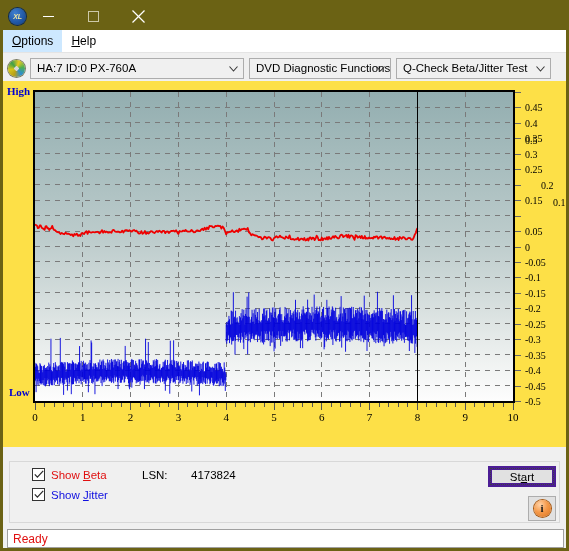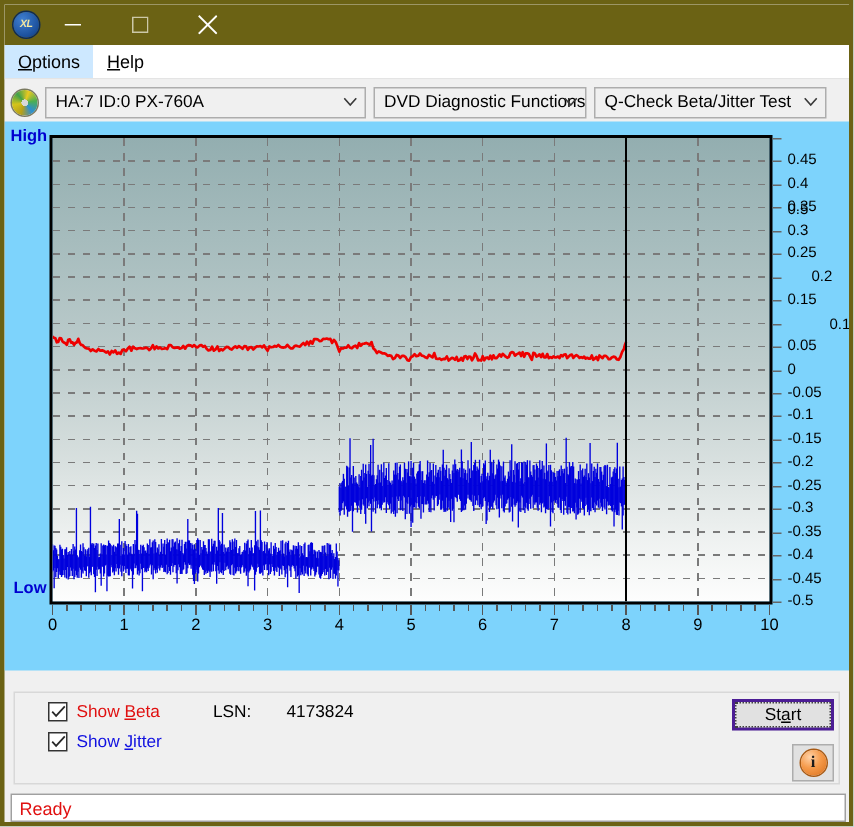--- a/index.html
+++ b/index.html
@@ -134,21 +134,22 @@
     transform: translateY(-50%);
   }
   #combo-drive { width: 214px; }
   #combo-function { width: 142px; }
   #combo-test { width: 155px; }
 
   
   .chart-panel {
     position: relative;
     height: 366px;
-    background: #7dd3fc;
+    background: #fde047;
+    font-family: Liberation Serif, serif;
   }
   .axis-side-label {
     position: absolute;
     font-size: 11px;
     color: #0000d0;
     font-weight: bold;
   }
   #label-high { left: 4px; top: 4px; }
   #label-low  { left: 6px; top: 305px; }
 
@@ -269,21 +270,21 @@
     display: flex;
     align-items: center;
     justify-content: center;
   }
   .btn u { text-decoration: underline; }
   #btn-start {
     left: 478px;
     top: 4px;
     width: 68px;
     height: 21px;
-    border: 2px solid #4c1d95;
+    border: 4px solid #4c1d95;
     outline: 1px dotted #404040;
     outline-offset: -3px;
   }
   #btn-prefs {
     left: 430px;
     top: 36px;
     width: 80px;
     height: 21px;
   }
   #btn-info {
@@ -1211,21 +1212,21 @@
         <div class="y-tick-label" style="top: 48.35px;">0.35</div>
         <div class="y-tick-mark" style="top: 63.8px;"></div>
         <div class="y-tick-label" style="top: 63.8px;">0.3</div>
         <div class="y-tick-mark" style="top: 79.25px;"></div>
         <div class="y-tick-label" style="top: 79.25px;">0.25</div>
         <div class="y-tick-mark" style="top: 94.7px;"></div>
         <div class="y-tick-label" style="top: 94.7px; padding-left: 16px;">0.2</div>
         <div class="y-tick-mark" style="top: 110.15px;"></div>
         <div class="y-tick-label" style="top: 110.15px;">0.15</div>
         <div class="y-tick-mark" style="top: 125.6px;"></div>
-        <div class="y-tick-label" style="top: 127px; padding-left: 28px;">0.1</div>
+        <div class="y-tick-label" style="top: 112px; padding-left: 28px;">0.1</div>
         <div class="y-tick-mark" style="top: 141.05px;"></div>
         <div class="y-tick-label" style="top: 141.05px;">0.05</div>
         <div class="y-tick-mark" style="top: 156.5px;"></div>
         <div class="y-tick-label" style="top: 156.5px;">0</div>
         <div class="y-tick-mark" style="top: 171.95px;"></div>
         <div class="y-tick-label" style="top: 171.95px;">-0.05</div>
         <div class="y-tick-mark" style="top: 187.4px;"></div>
         <div class="y-tick-label" style="top: 187.4px;">-0.1</div>
         <div class="y-tick-mark" style="top: 202.85px;"></div>
         <div class="y-tick-label" style="top: 202.85px;">-0.15</div>

